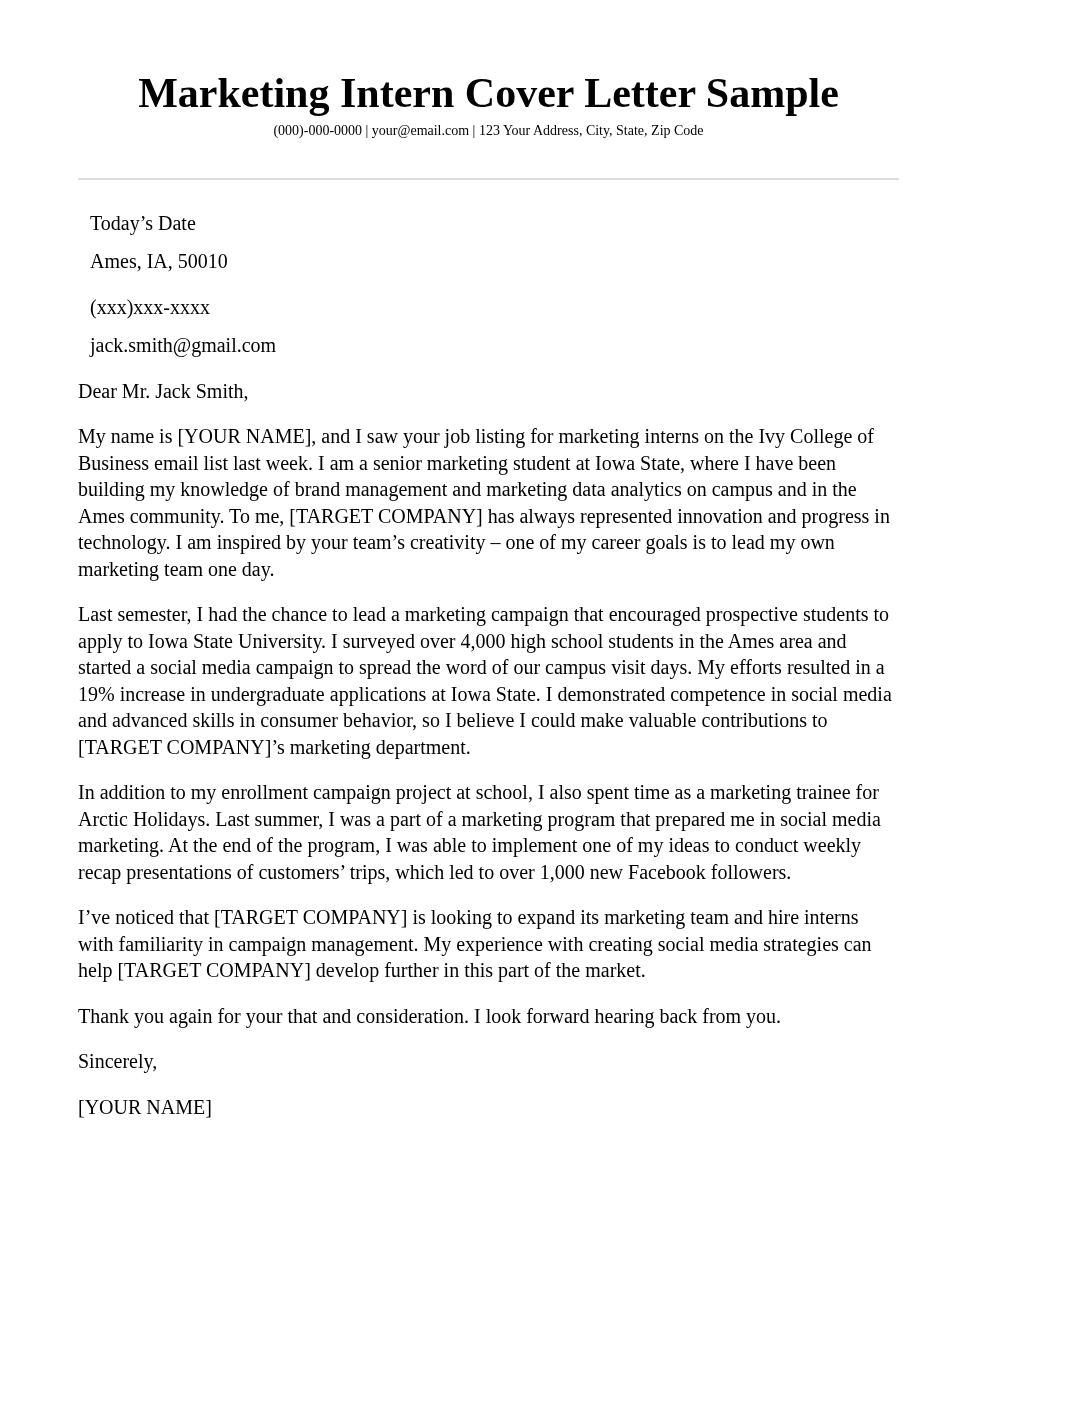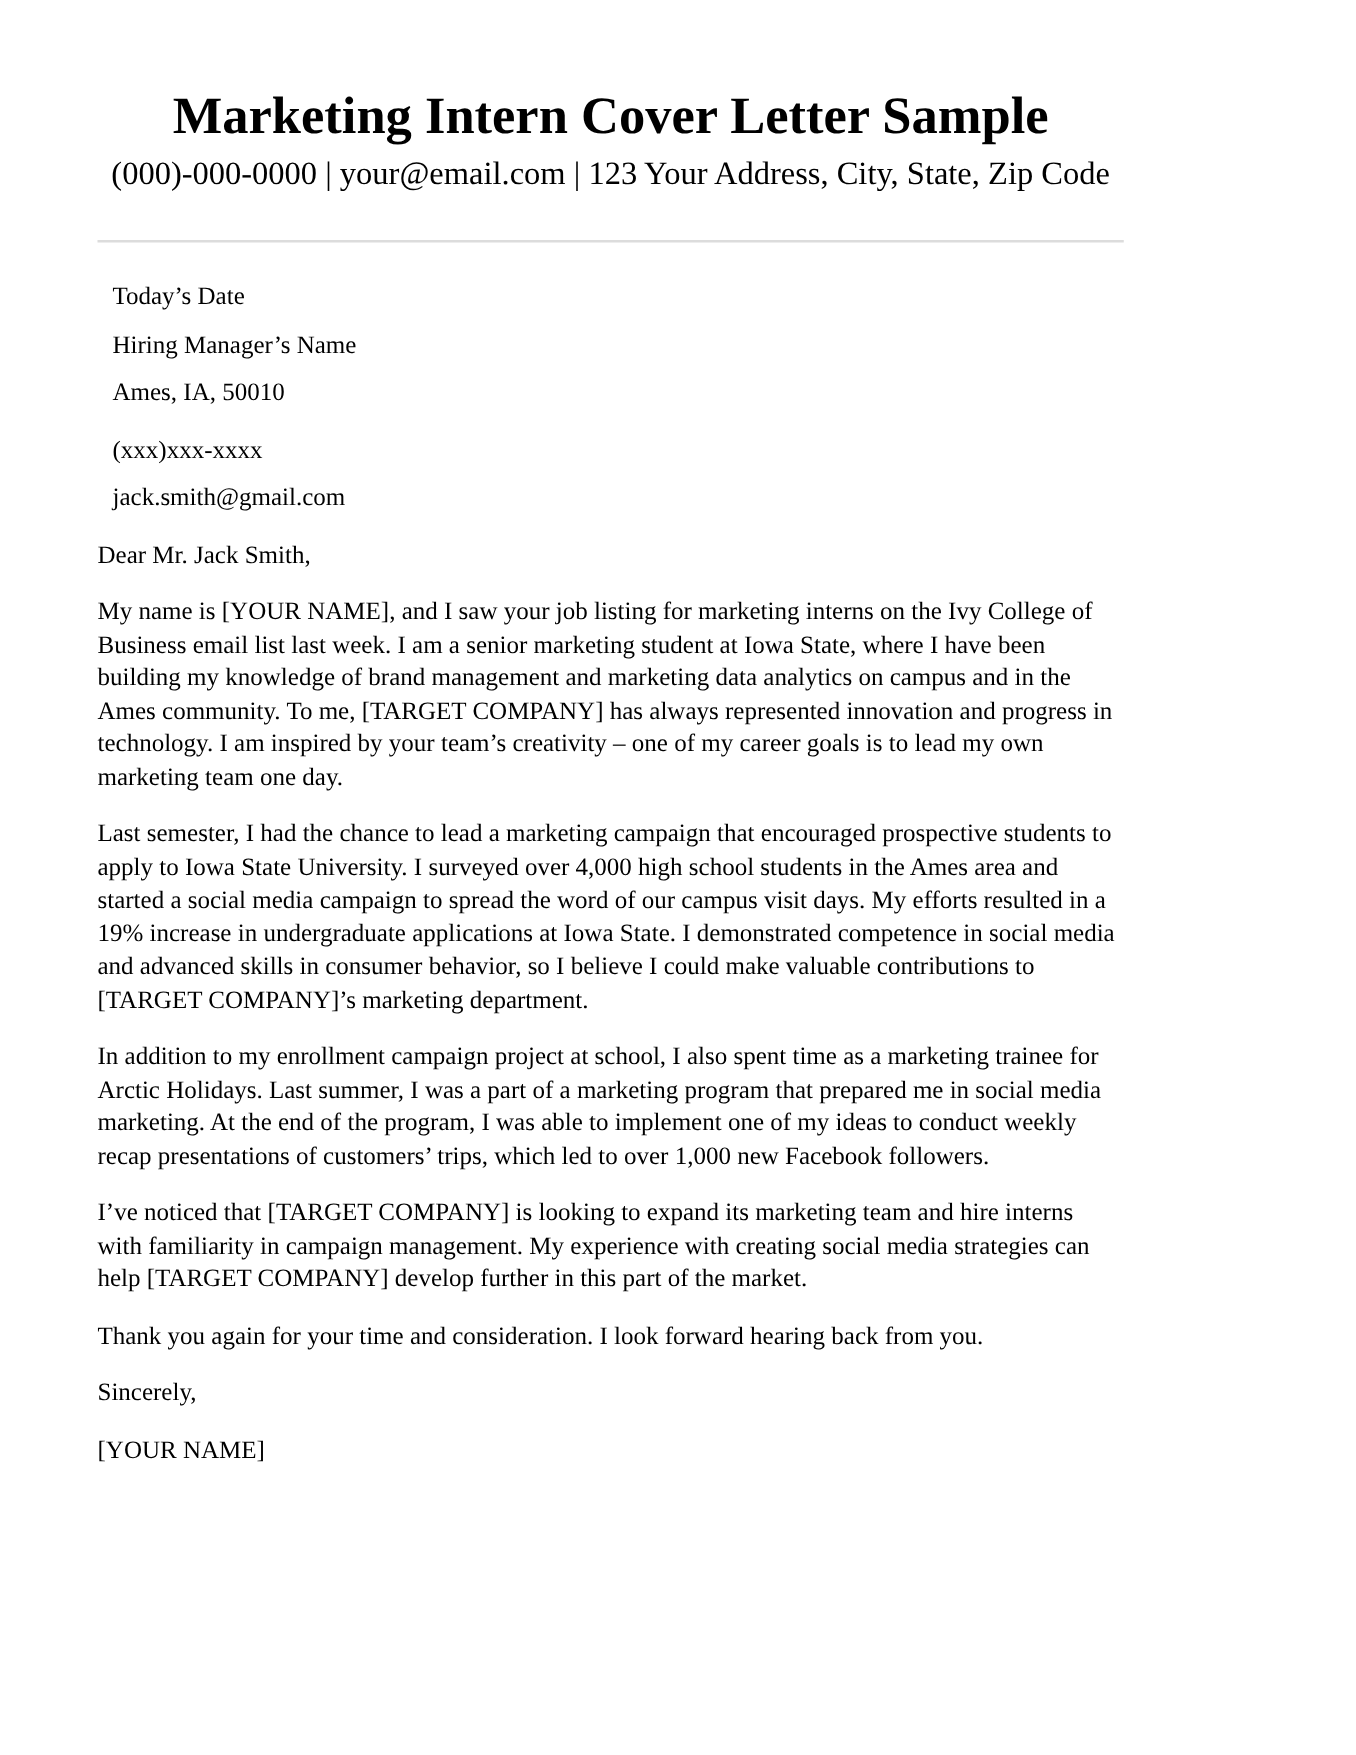--- a/index.html
+++ b/index.html
@@ -20,21 +20,21 @@
     text-align: center;
   }
   .doc-title {
     font-size: 42px;
     font-weight: bold;
     margin: 0;
     line-height: 1.1;
     letter-spacing: 0px;
   }
   .contact-line {
-    font-size: 26px;
+    font-size: 14px;
     margin: 7px 0 0 0;
     line-height: 1.2;
   }
   .divider {
     border: none;
     border-top: 2px solid #dcdcdc;
     margin: 38px 0 0 0;
   }
   .letter-body {
     margin-top: 30px;
@@ -60,40 +60,39 @@
     <h1 class="doc-title">Marketing Intern Cover Letter Sample</h1>
     <p class="contact-line">(000)-000-0000 | your@email.com | 123 Your Address, City, State, Zip Code</p>
   </header>
 
   <hr class="divider">
 
   <main class="letter-body">
 
     <div class="block">
       <div class="line">Today’s Date</div>
-      <div class="line">Hiring Manager’s Name</div>
       <div class="line">Ames, IA, 50010</div>
     </div>
 
     <div class="block">
       <div class="line">(xxx)xxx-xxxx</div>
       <div class="line">jack.smith@gmail.com</div>
     </div>
 
     <p>Dear Mr. Jack Smith,</p>
 
     <p>My name is [YOUR NAME], and I saw your job listing for marketing interns on the Ivy College of Business email list last week. I am a senior marketing student at Iowa State, where I have been building my knowledge of brand management and marketing data analytics on campus and in the Ames community. To me, [TARGET COMPANY] has always represented innovation and progress in technology. I am inspired by your team’s creativity – one of my career goals is to lead my own marketing team one day.</p>
 
     <p>Last semester, I had the chance to lead a marketing campaign that encouraged prospective students to apply to Iowa State University. I surveyed over 4,000 high school students in the Ames area and started a social media campaign to spread the word of our campus visit days. My efforts resulted in a 19% increase in undergraduate applications at Iowa State. I demonstrated competence in social media and advanced skills in consumer behavior, so I believe I could make valuable contributions to [TARGET COMPANY]’s marketing department.</p>
 
     <p>In addition to my enrollment campaign project at school, I also spent time as a marketing trainee for Arctic Holidays. Last summer, I was a part of a marketing program that prepared me in social media marketing. At the end of the program, I was able to implement one of my ideas to conduct weekly recap presentations of customers’ trips, which led to over 1,000 new Facebook followers.</p>
 
     <p>I’ve noticed that [TARGET COMPANY] is looking to expand its marketing team and hire interns with familiarity in campaign management. My experience with creating social media strategies can help [TARGET COMPANY] develop further in this part of the market.</p>
 
 
-    <p>Thank you again for your time and consideration. I look forward hearing back from you.</p>
+    <p>Thank you again for your that and consideration. I look forward hearing back from you.</p>
 
     <p>Sincerely,</p>
 
     <p>[YOUR NAME]</p>
 
   </main>
 </div>
 
 </body></html>

